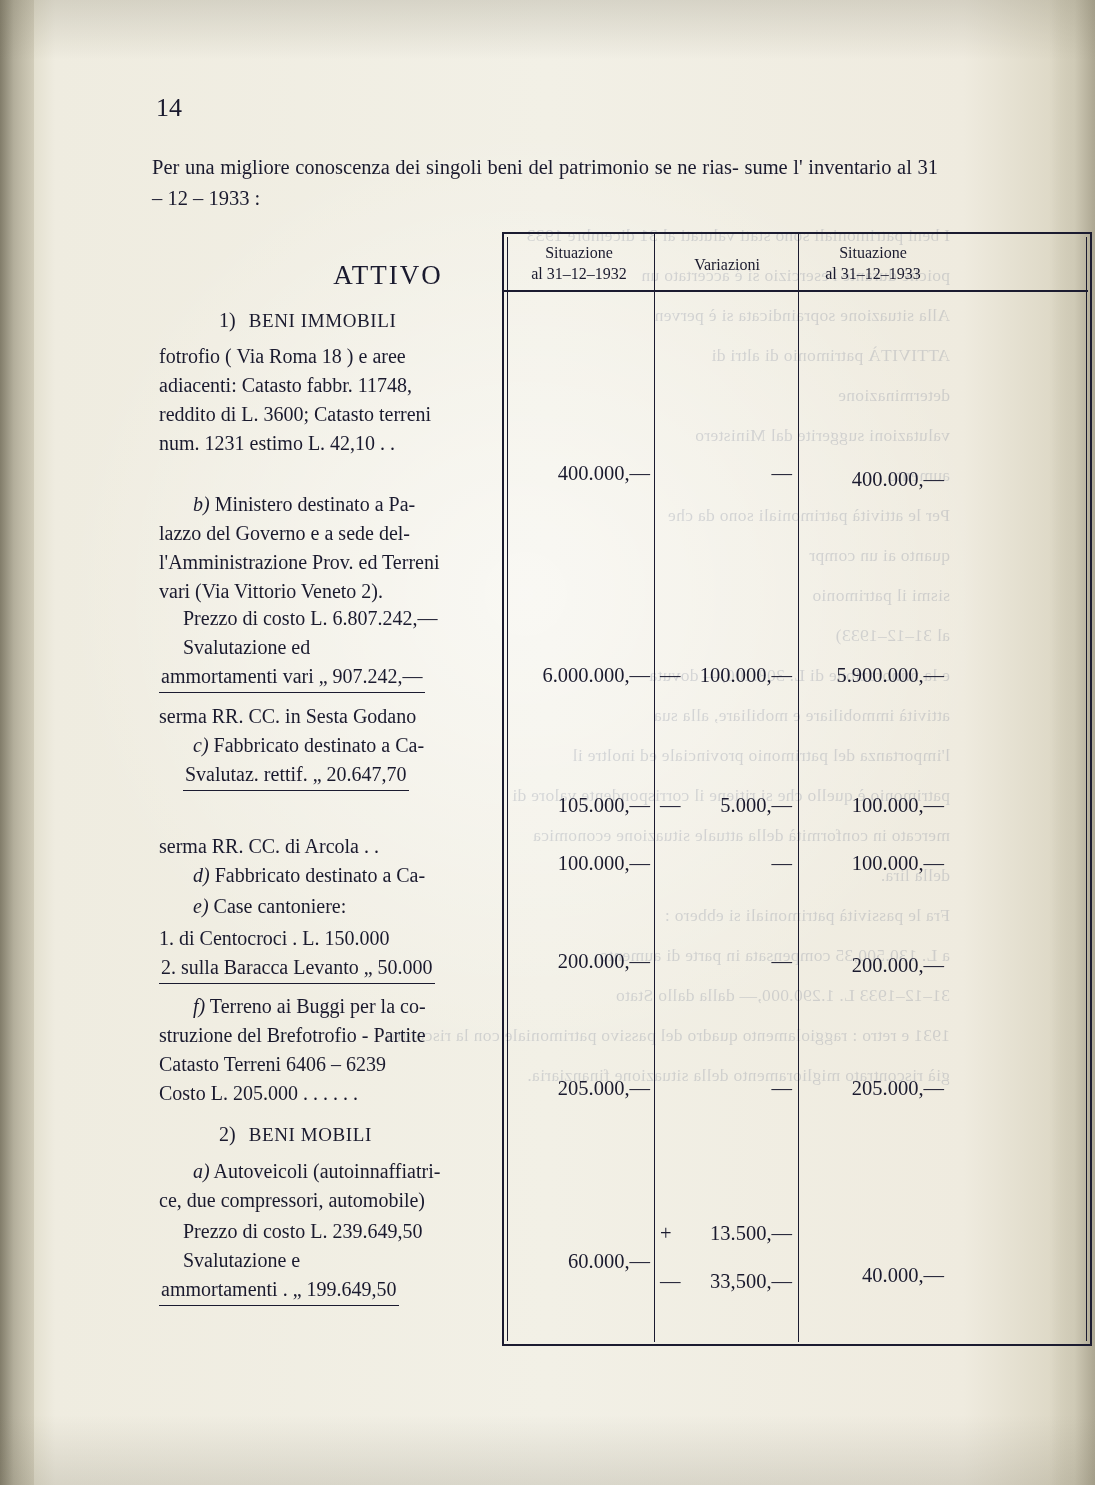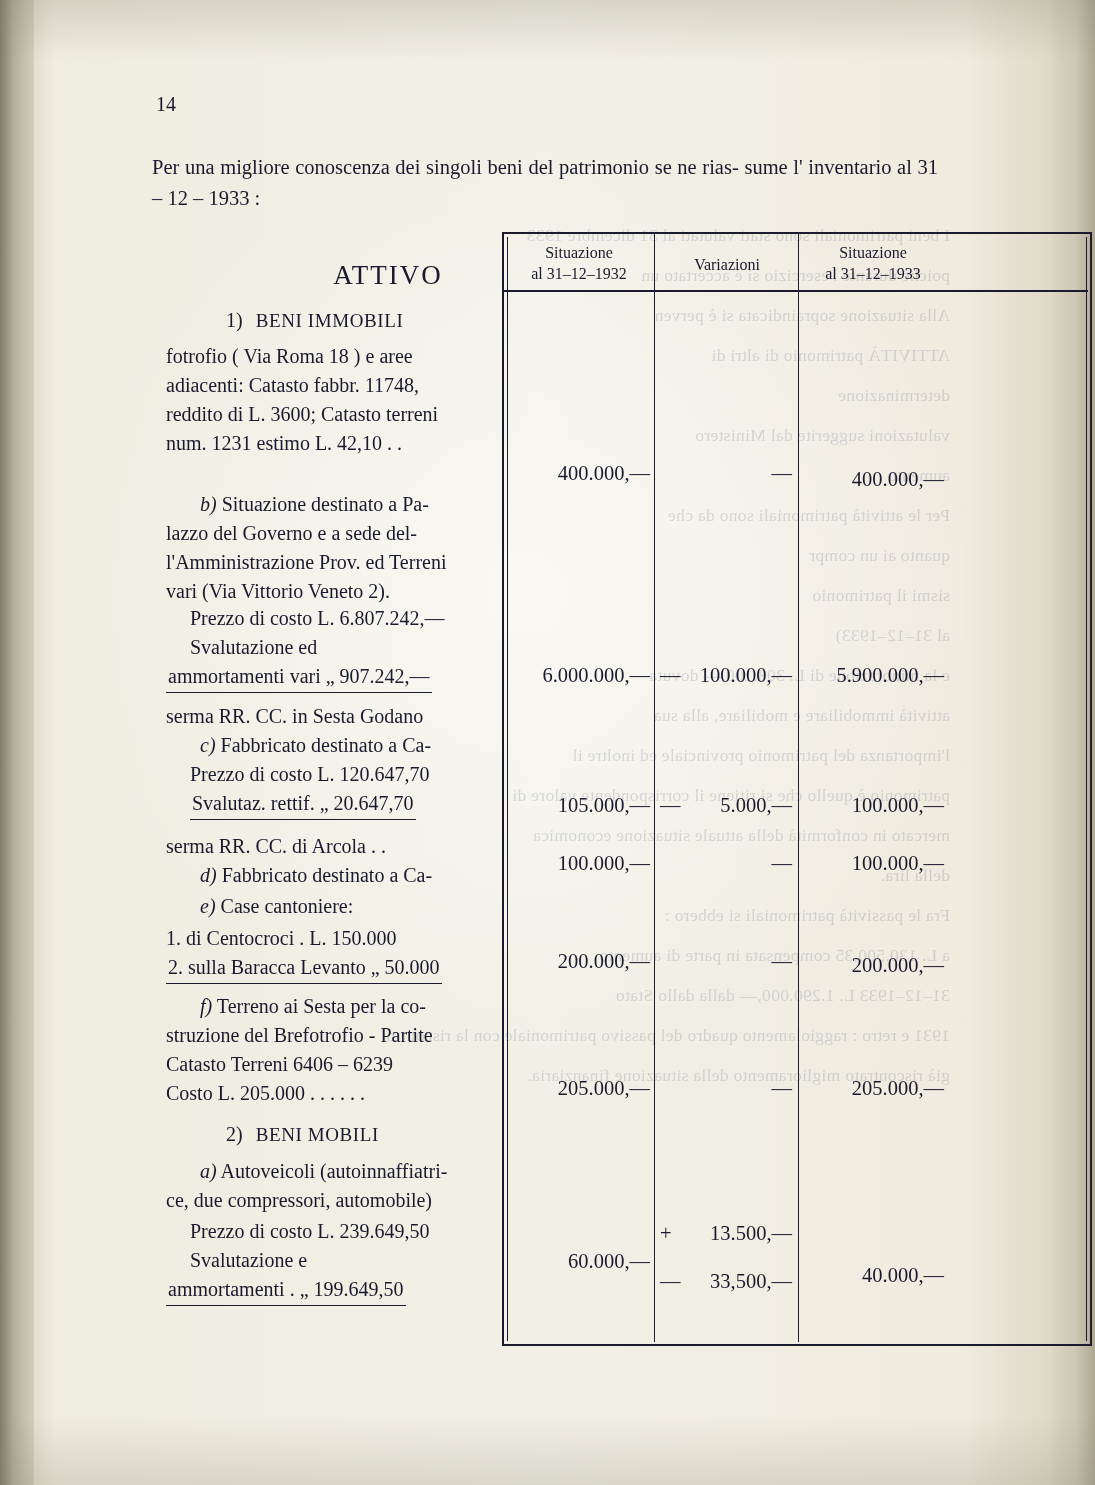--- a/index.html
+++ b/index.html
@@ -70,21 +70,21 @@
     position: absolute;
     left: 0; top: 0;
     width: 1095px;
     height: 1485px;
   }
 
   .folio {
     position: absolute;
     left: 156px;
     top: 93px;
-    font-size: 20px;
+    font-size: 26px;
   }
 
   .intro {
     position: absolute;
     left: 152px;
     top: 152px;
     width: 786px;
     font-size: 20.5px;
     line-height: 31px;
     text-align: justify;
@@ -156,21 +156,21 @@
 
   
   .desc {
     position: absolute;
     left: 0;
     top: 0;
     width: 348px;
     font-size: 20px;
     line-height: 29px;
   }
-  .desc .blk { position: absolute; left: 16px; width: 348px; }
+  .desc .blk { position: absolute; left: 9px; width: 348px; }
   .desc .lead { text-indent: 34px; }
   .desc .sc { font-variant: small-caps; font-size: 19px; letter-spacing: .6px; }
   .desc i { font-style: italic; }
   .desc .ul-amt {
     display: inline-block;
     border-bottom: 1.3px solid #1b1b30;
     padding: 0 2px 1px 2px;
   }
   .desc .rowline { display: block; }
 
@@ -259,59 +259,58 @@
 
       <div class="blk" style="top:110px;">
         <span class="rowline">fotrofio ( Via Roma 18 ) e aree</span>
         <span class="rowline">adiacenti: Catasto fabbr. 11748,</span>
         <span class="rowline">reddito di L. 3600; Catasto terreni</span>
         <span class="rowline">num. 1231 estimo L. 42,10 . .</span>
       </div>
 
       <div class="blk" style="top:258px;">
         <span class="rowline lead"><i>b)</i>
-          <span>Situazione destinato a Pa-</span></span>
+          <span>Ministero destinato a Pa-</span></span>
         <span class="rowline">lazzo del Governo e a sede del-</span>
         <span class="rowline">l'Amministrazione Prov. ed Terreni</span>
         <span class="rowline">vari (Via Vittorio Veneto 2).</span>
       </div>
       <div class="blk" style="top:372px;">
         <span class="rowline" style="margin-left:24px;">Prezzo di costo L. 6.807.242,—</span>
         <span class="rowline" style="margin-left:24px;">Svalutazione ed</span>
         <span class="rowline"><span class="ul-amt">ammortamenti vari „ 907.242,—</span></span>
       </div>
 
       <div class="blk" style="top:470px;">
         <span class="rowline">serma RR. CC. in Sesta Godano</span>
         <span class="rowline lead"><i>c)</i>
           <span>Fabbricato destinato a Ca-</span></span>
       </div>
       <div class="blk" style="top:528px;">
-        <span class="rowline" style="margin-left:24px;">Prezzo di costo L. 120.647,70</span>
         <span class="rowline" style="margin-left:24px;"><span class="ul-amt">Svalutaz. rettif.    „   20.647,70</span></span>
       </div>
 
       <div class="blk" style="top:600px;">
         <span class="rowline">serma RR. CC. di Arcola . .</span>
         <span class="rowline lead"><i>d)</i>
           <span>Fabbricato destinato a Ca-</span></span>
       </div>
 
       <div class="blk" style="top:660px;">
         <span class="rowline lead"><i>e)</i>
           <span>Case cantoniere:</span></span>
       </div>
       <div class="blk" style="top:692px;">
         <span class="rowline">1. di Centocroci  .  L. 150.000</span>
         <span class="rowline"><span class="ul-amt">2. sulla Baracca Levanto  „  50.000</span></span>
       </div>
 
       <div class="blk" style="top:760px;">
         <span class="rowline lead"><i>f)</i>
-          <span>Terreno ai Sesta per la co-</span></span>
+          <span>Terreno ai Buggi per la co-</span></span>
         <span class="rowline">struzione del Brefotrofio - Partite</span>
         <span class="rowline">Catasto Terreni 6406 – 6239</span>
         <span class="rowline">Costo L. 205.000 . . . . . .</span>
       </div>
 
       <div class="blk" style="top:888px;">
         <span style="margin-left:60px;">2)</span>
         <span class="sc" style="margin-left:8px;">BENI MOBILI</span>
       </div>
 

